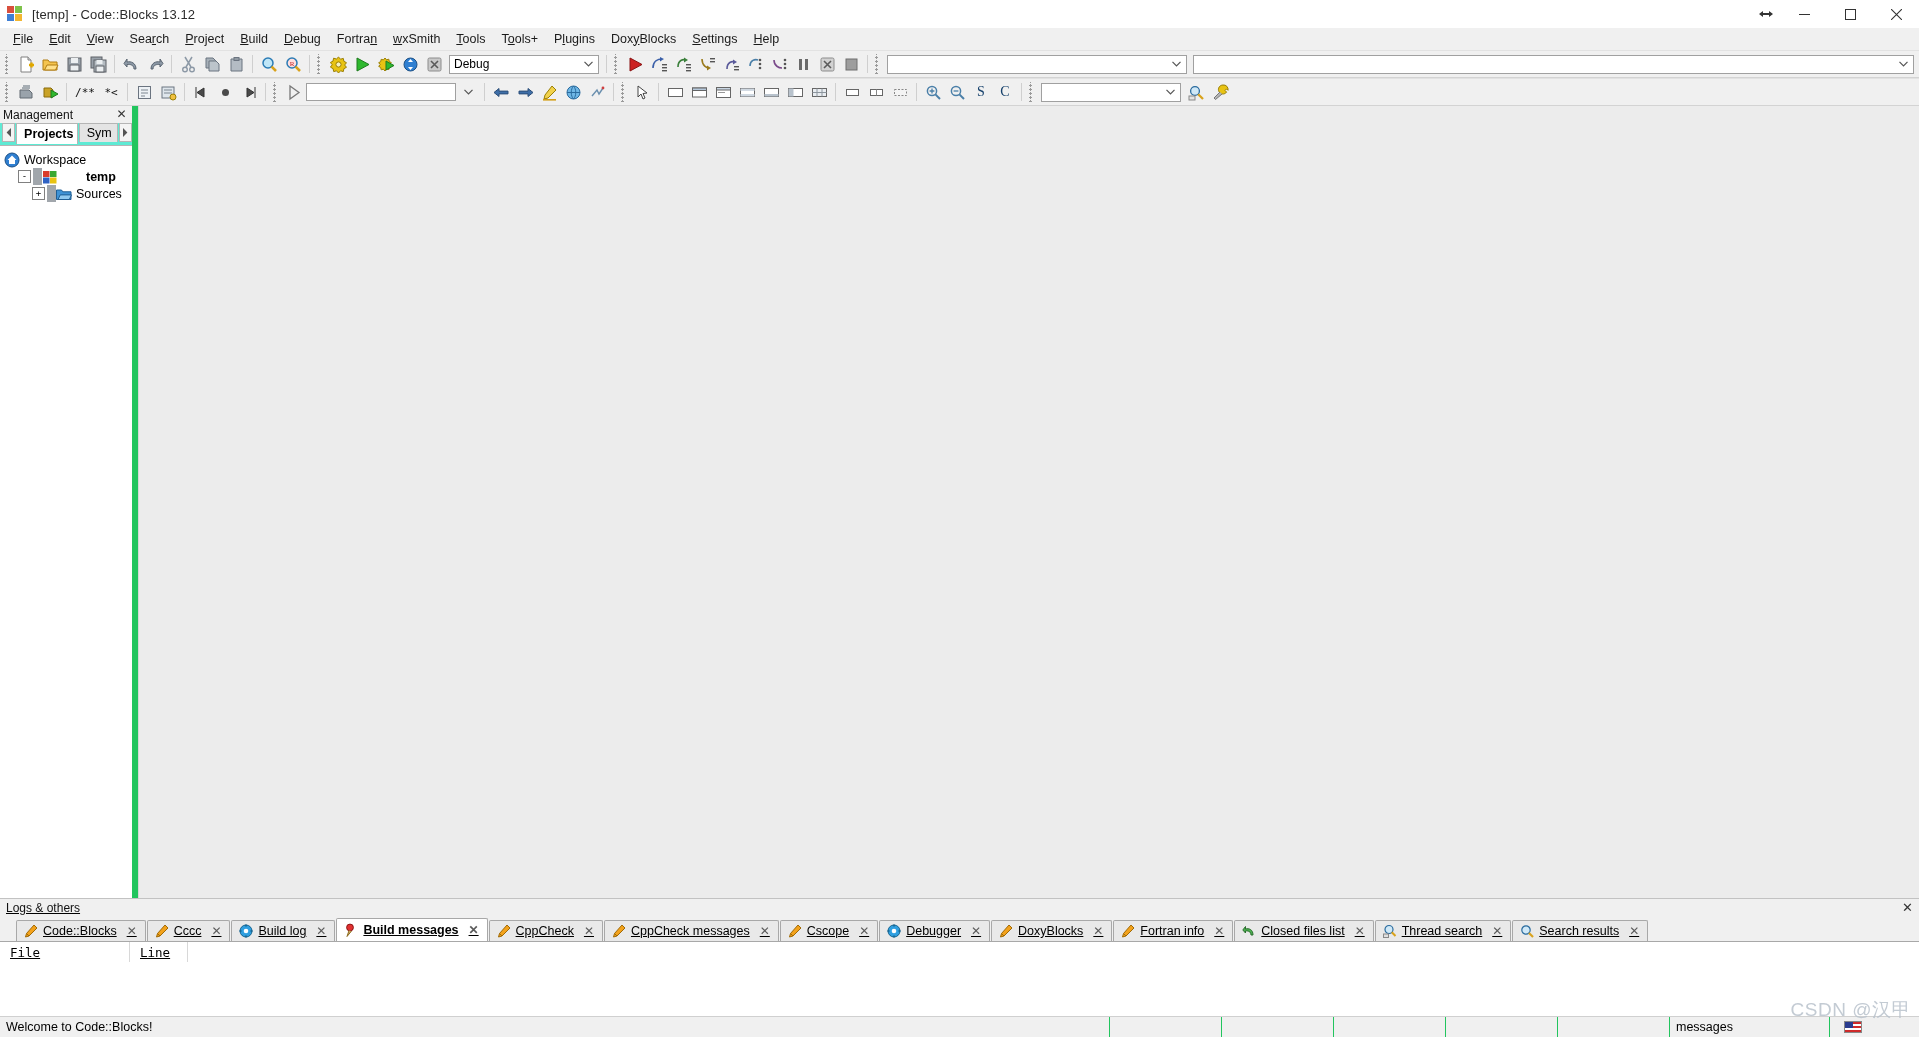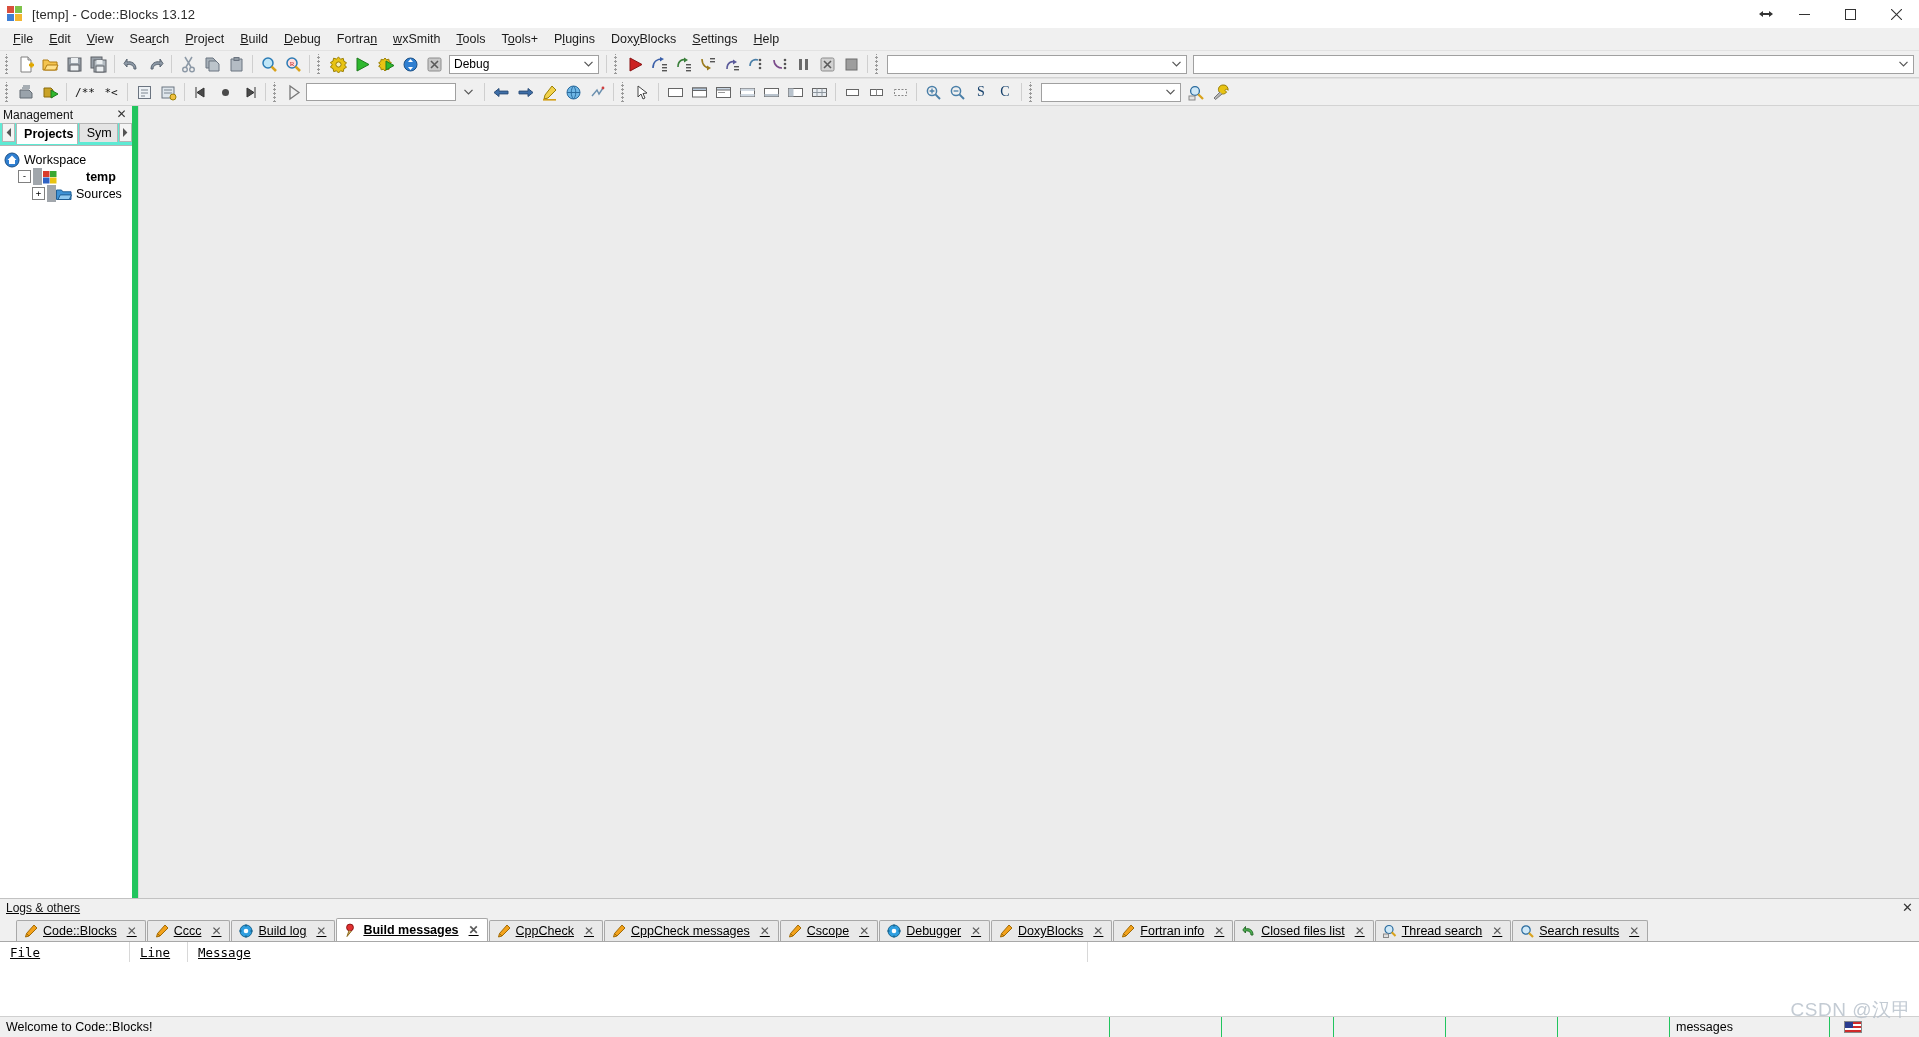--- a/index.html
+++ b/index.html
@@ -878,21 +878,20 @@
               <path d="M9 9 L13 13" stroke="#d9a21b" stroke-width="2.2"></path>
             </svg></span>
           <span>Search results</span>
           <span class="tx">✕</span>
         </div>
       </div>
     <div class="logs-body">
       <div class="log-header" id="log-header">
           <div class="log-col" style="width: 130px;">File</div>
           <div class="log-col" style="width: 58px;">Line</div>
-          <div class="log-col" style="width: 900px;">Message</div>
         </div>
     </div>
   </div>
 
   <div class="statusbar">
     <div class="sb-cell" style="width:1110px">Welcome to Code::Blocks!</div>
     <div class="sb-cell" style="width:112px"></div>
     <div class="sb-cell" style="width:112px"></div>
     <div class="sb-cell" style="width:112px"></div>
     <div class="sb-cell" style="width:112px"></div>

